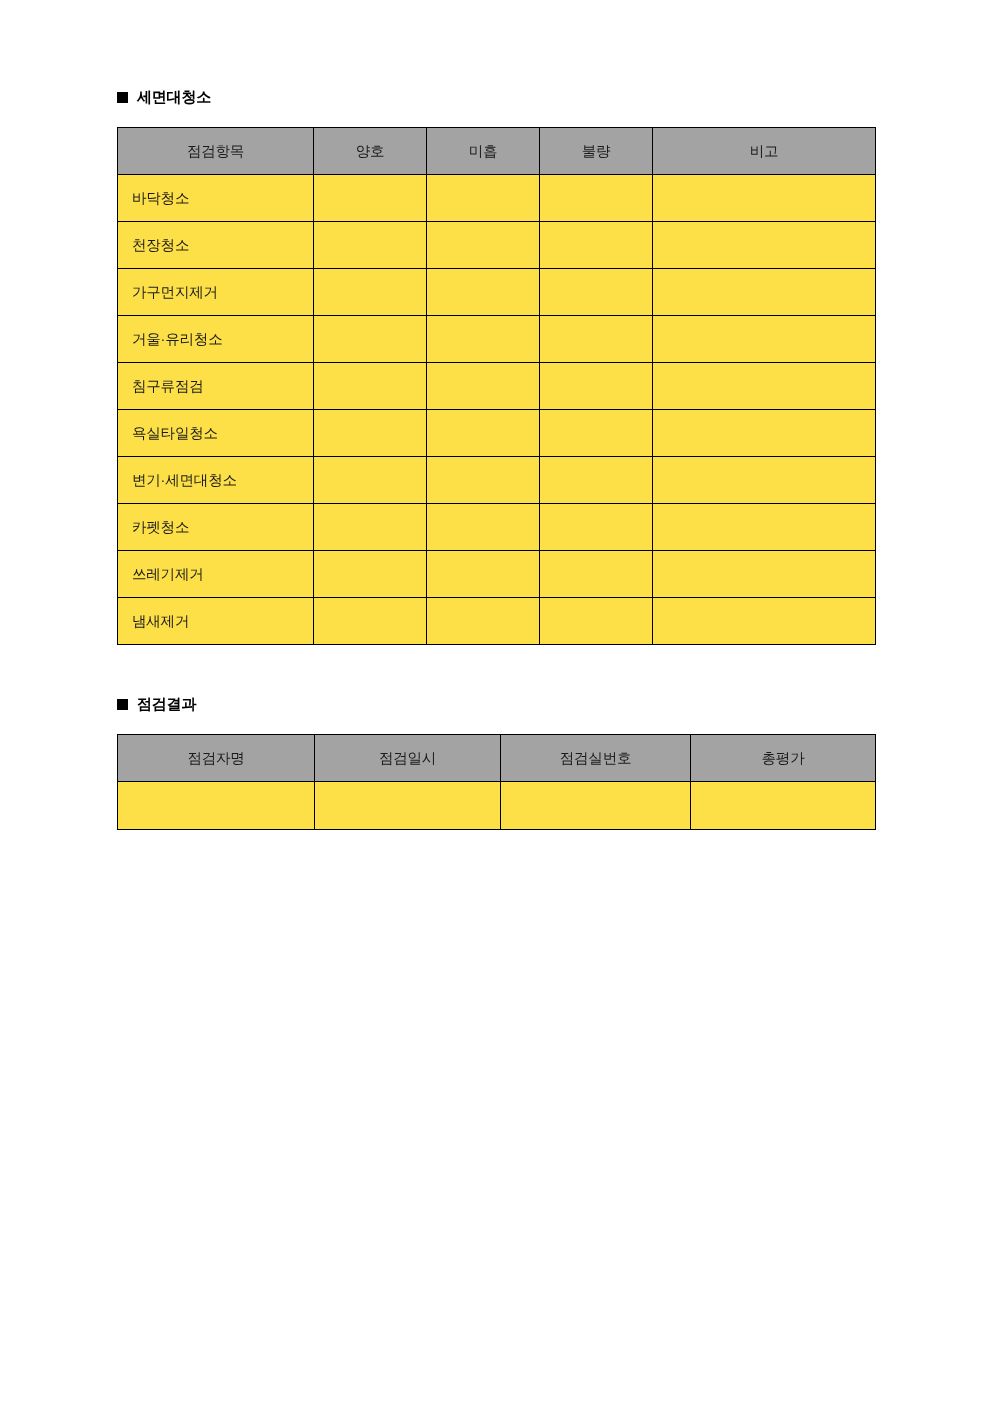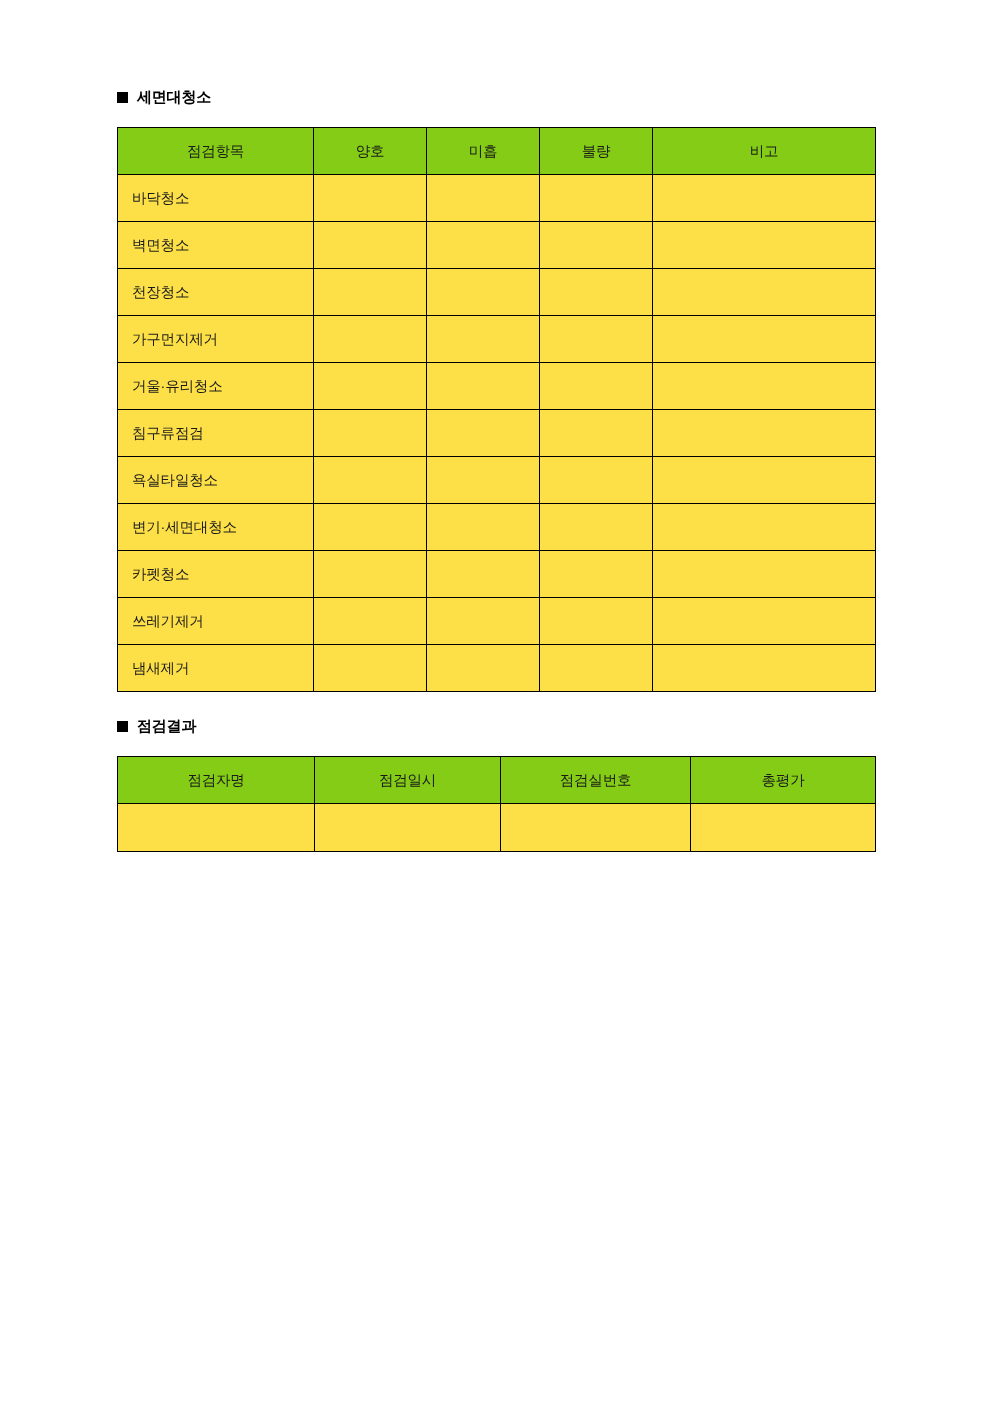--- a/index.html
+++ b/index.html
@@ -50,40 +50,40 @@
   .section-heading .bullet {
     display: inline-block;
     width: 11px;
     height: 11px;
     background: #000000;
     flex: 0 0 auto;
     position: relative;
     top: 0px;
   }
   #section-cleanliness-heading { margin-top: 88px; }
-  #section-result-heading { margin-top: 25px; }
+  #section-result-heading { margin-top: 50px; }
 
   
   table.form-table {
     border-collapse: collapse;
     width: 758px;
     table-layout: fixed;
     margin-top: 20px;
   }
   table.form-table th,
   table.form-table td {
     border: 1px solid #000000;
     padding: 0;
     font-weight: normal;
     font-size: 14.5px;
     color: #1a1a1a;
     letter-spacing: -0.2px;
   }
   table.form-table thead th {
-    background: #84cc16;
+    background: #a3a3a3;
     height: 46px;
     text-align: center;
     vertical-align: middle;
   }
   table.form-table tbody td {
     height: 46px;
     background: #fde047;
     vertical-align: middle;
   }
   table.form-table tbody td.item-name {
@@ -139,27 +139,20 @@
     </thead>
     <tbody>
       <tr>
         <td class="item-name">바닥청소</td>
         <td class="blank-cell"></td>
         <td class="blank-cell"></td>
         <td class="blank-cell"></td>
         <td class="blank-cell"></td>
       </tr>
       <tr>
-        <td class="item-name">벽면청소</td>
-        <td class="blank-cell"></td>
-        <td class="blank-cell"></td>
-        <td class="blank-cell"></td>
-        <td class="blank-cell"></td>
-      </tr>
-      <tr>
         <td class="item-name">천장청소</td>
         <td class="blank-cell"></td>
         <td class="blank-cell"></td>
         <td class="blank-cell"></td>
         <td class="blank-cell"></td>
       </tr>
       <tr>
         <td class="item-name">가구먼지제거</td>
         <td class="blank-cell"></td>
         <td class="blank-cell"></td>

